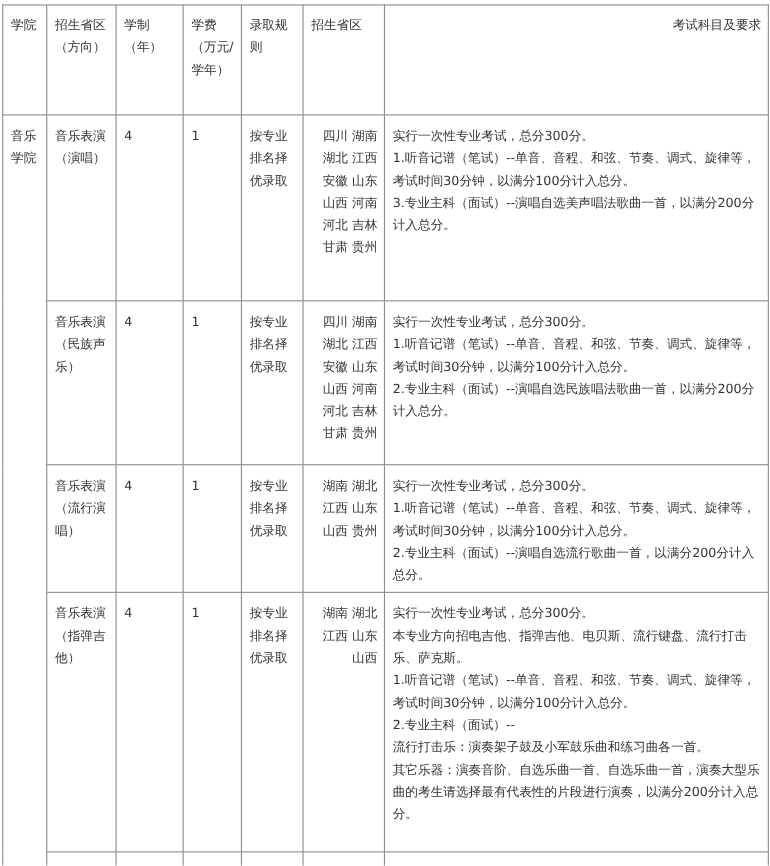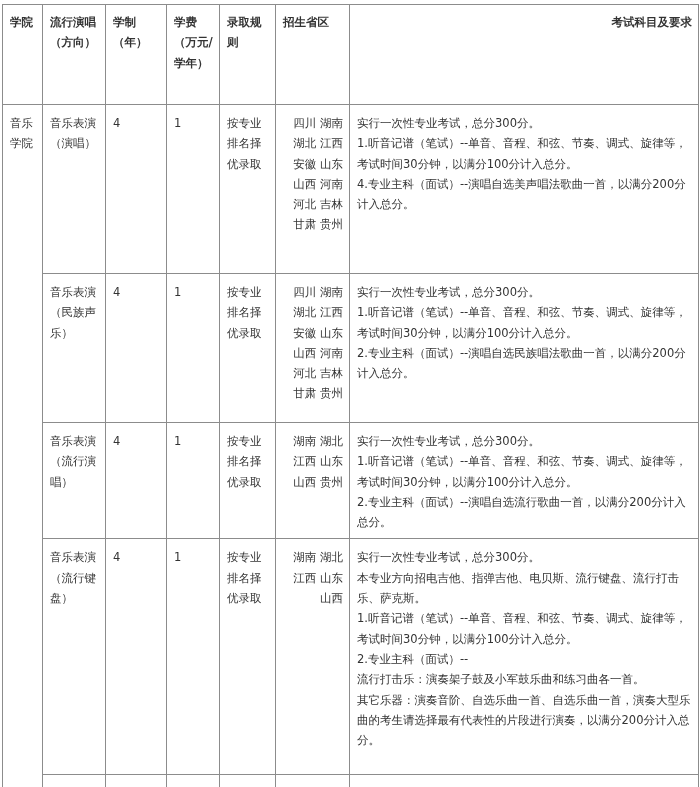--- a/index.html
+++ b/index.html
@@ -3,21 +3,21 @@
 <meta charset="utf-8">
 <style>
   html, body { margin:0; padding:0; background:#ffffff; }
   body { width:700px; height:787px; overflow:hidden; position:relative;
          font-family:"DejaVu Sans","Liberation Sans",sans-serif; color:#333333; }
   table.adm { position:absolute; left:2px; top:4px; border-collapse:collapse;
               table-layout:fixed; width:696px; }
   table.adm td, table.adm th { border:1px solid #8c8c8c; vertical-align:top;
               padding:8px 6px 6px 7px; font-size:11.5px; line-height:20.3px;
               text-align:left; word-break:break-all; font-weight:normal; }
-  table.adm th { font-weight:bold; color:#333; padding-top:7px; height:86px; }
+  table.adm th { font-weight:normal; color:#333; padding-top:7px; height:86px; }
   table.adm th.center { text-align:right; }
   .c-college{width:40px;} .c-major{width:63px;} .c-years{width:61px;}
   .c-fee{width:53px;} .c-rule{width:56px;} .c-prov{width:74px;} .c-req{width:349px;}
   .college-cell { padding-top:10px; }
   .prov-line { display:block; white-space:nowrap;text-align:right; }
   .req-line { display:block; }
   .row-extra td { height:10px; padding:0; border-bottom:none; }
 </style>
 </head>
 <body>
@@ -28,21 +28,21 @@
       <col class="c-major">
       <col class="c-years">
       <col class="c-fee">
     <col class="c-rule">
       <col class="c-prov">
       <col class="c-req">
   </colgroup>
   <thead>
     <tr>
       <th>学院</th>
-      <th>流行演唱（方向）</th>
+      <th>招生省区（方向）</th>
       <th>学制（年）</th>
       <th>学费（万元/学年）</th>
       <th>录取规则</th>
       <th>招生省区</th>
       <th class="center">考试科目及要求</th>
     </tr>
   </thead>
   <tbody>
 
     <tr style="height:169px;margin-left:21px;">
@@ -55,21 +55,21 @@
         <span class="prov-line">四川 湖南</span>
         <span class="prov-line">湖北 江西</span>
         <span class="prov-line">安徽 山东</span>
         <span class="prov-line">山西 河南</span>
         <span class="prov-line">河北 吉林</span>
         <span class="prov-line">甘肃 贵州</span>
       </td>
       <td>
         <span class="req-line">实行一次性专业考试，总分300分。</span>
         <span class="req-line">1.听音记谱（笔试）--单音、音程、和弦、节奏、调式、旋律等，考试时间30分钟，以满分100分计入总分。</span>
-        <span class="req-line">4.专业主科（面试）--演唱自选美声唱法歌曲一首，以满分200分计入总分。</span>
+        <span class="req-line">3.专业主科（面试）--演唱自选美声唱法歌曲一首，以满分200分计入总分。</span>
       </td>
     </tr>
 
     <tr style="height:149px;">
       <td>音乐表演（民族声乐）</td>
       <td>4</td>
       <td>1</td>
       <td>按专业排名择优录取</td>
       <td>
         <span class="prov-line">四川 湖南</span>
@@ -97,21 +97,21 @@
         <span class="prov-line">山西 贵州</span>
       </td>
       <td>
         <span class="req-line">实行一次性专业考试，总分300分。</span>
         <span class="req-line">1.听音记谱（笔试）--单音、音程、和弦、节奏、调式、旋律等，考试时间30分钟，以满分100分计入总分。</span>
         <span class="req-line">2.专业主科（面试）--演唱自选流行歌曲一首，以满分200分计入总分。</span>
       </td>
     </tr>
 
     <tr style="height:236px;">
-      <td>音乐表演（流行键盘）</td>
+      <td>音乐表演（指弹吉他）</td>
       <td>4</td>
       <td>1</td>
       <td>按专业排名择优录取</td>
       <td>
         <span class="prov-line">湖南 湖北</span>
         <span class="prov-line">江西 山东</span>
         <span class="prov-line">山西</span>
       </td>
       <td>
         <span class="req-line">实行一次性专业考试，总分300分。</span>

